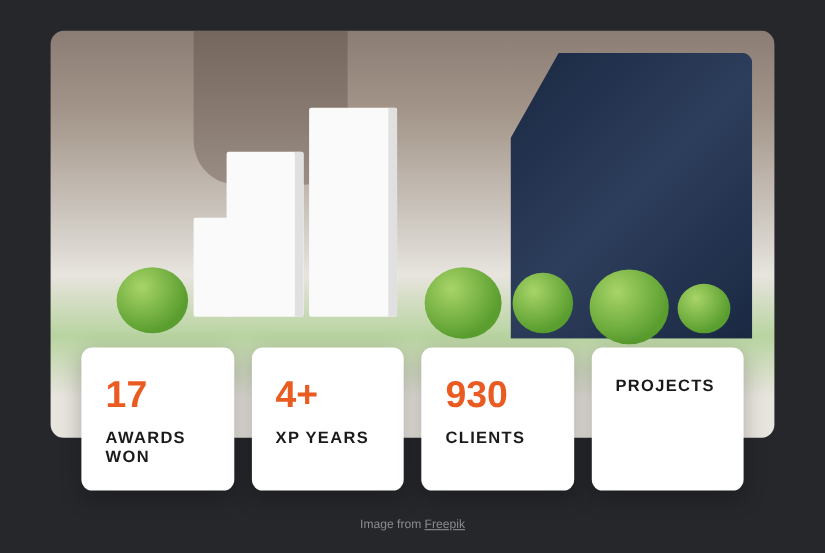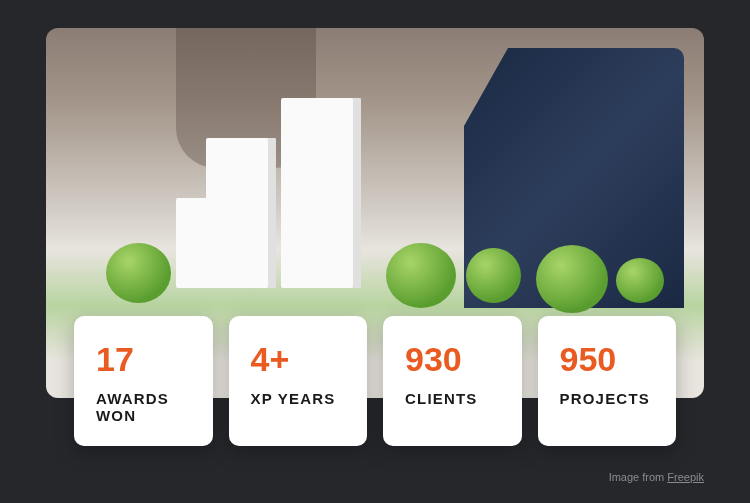--- a/index.html
+++ b/index.html
@@ -90,21 +90,21 @@
 }
 .card-label {
   font-size: 15px;
   font-weight: 700;
   letter-spacing: 1.2px;
   color: #1a1a1a;
   text-transform: uppercase;
 }
 .attribution {
   margin-top: auto;
-  text-align: right;
+  text-align: center;
   font-size: 11px;
   color: #8a8b8f;
   padding-top: 58px;
 }
 .attribution .link {
   text-decoration: underline;
   color: #8a8b8f;
 }
 </style>
 </head>
@@ -130,21 +130,20 @@
     </div>
     <div class="card">
       <div class="card-value">4+</div>
       <div class="card-label">XP YEARS</div>
     </div>
     <div class="card">
       <div class="card-value">930</div>
       <div class="card-label">CLIENTS</div>
     </div>
     <div class="card">
-      <div class="card-value">950</div>
       <div class="card-label">PROJECTS</div>
     </div>
   </div>
 </div>
 
 <div class="attribution">
   <span>Image from </span><span class="link">Freepik</span>
 </div>
 
 </body></html>

